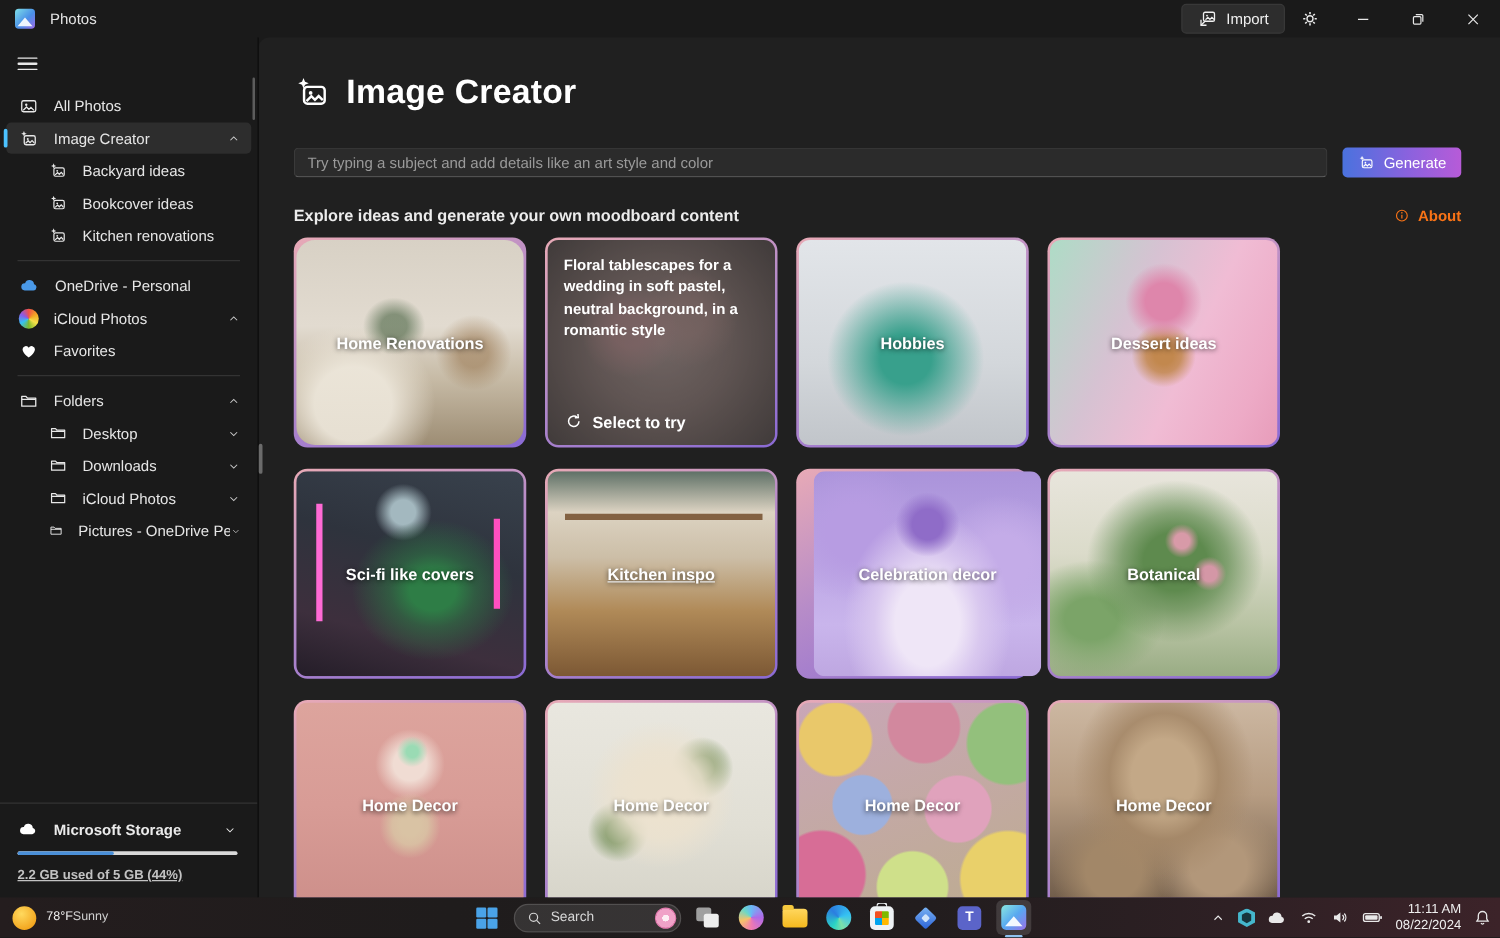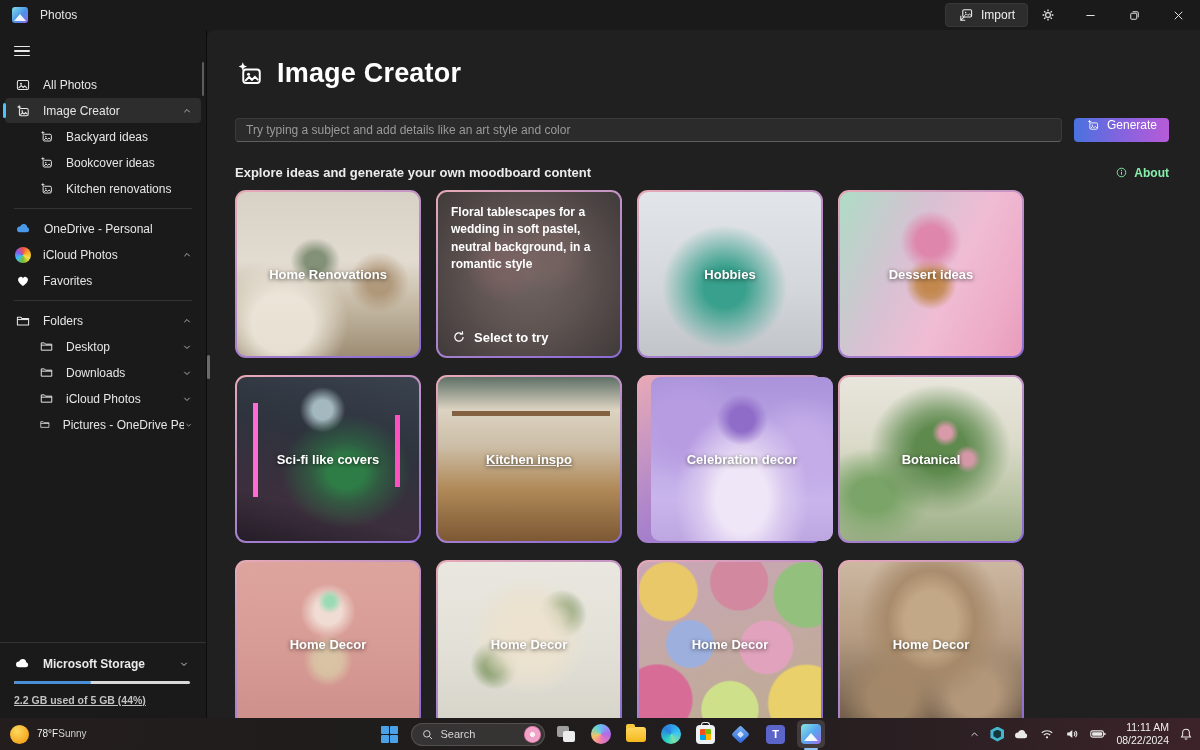--- a/index.html
+++ b/index.html
@@ -51,41 +51,41 @@
   .divider-grip { position:absolute; left:1px; top:325px; width:3px; height:24px; border-radius:2px; background:#6b6b6b; }
 
   
   .main { flex:1; background:#202020; border-top-left-radius:8px; padding:28px 31px 0 28px; overflow:hidden; }
   .main-title { display:flex; align-items:center; gap:12px; }
   .main-title h1 { font-size:27px; font-weight:600; color:#fff; letter-spacing:.2px; }
   .prompt-row { display:flex; align-items:center; gap:12px; margin-top:29px; }
   .prompt-input { flex:1; height:24px; background:#2b2b2b; border:1px solid #3a3a3a; border-bottom-color:#5f5f5f;
     border-radius:4px; color:#e8e8e8; font-size:12px; padding:0 10px; font-family:"Liberation Sans",sans-serif; }
   .prompt-input::placeholder { color:#9a9a9a; }
-  .btn-generate { display:flex; gap:7px; height:24px; padding:0 12px; border:none; border-radius:4px;
+  .btn-generate { display:flex; align-items:center; gap:7px; height:24px; padding:0 12px; border:none; border-radius:4px;
     background:linear-gradient(90deg,#4a72de 0%,#8a62de 55%,#b75bd8 100%); color:#fff; font-size:12px;
     font-family:"Liberation Sans",sans-serif; cursor:default; }
   .section-row { display:flex; align-items:center; justify-content:space-between; margin-top:23px; }
   .section-row h2 { font-size:13px; font-weight:700; color:#ececec; }
-  .about { display:flex; align-items:center; gap:6px; font-size:12px; font-weight:700; color:#86efac; }
+  .about { display:flex; align-items:center; gap:6px; font-size:12px; font-weight:700; color:#f97316; }
 
   
   .grid { margin-top:10px; display:grid; grid-template-columns:repeat(4,186px); column-gap:15px; row-gap:17px; }
   .card { width:186px; height:168px; border-radius:11px; padding:2px;
     background:linear-gradient(155deg,#e8aab6 0%,#b78cc8 45%,#8a6ad4 100%); cursor:default; }
   .card-img { width:100%; height:100%; border-radius:9px; position:relative; overflow:hidden;
     display:flex; align-items:center; justify-content:center; }
   .card-title { position:relative; z-index:2; color:#fff; font-size:13px; font-weight:700;
     text-shadow:0 1px 4px rgba(0,0,0,.65); text-align:center; }
 
   .bg-renovations { background:
     radial-gradient(circle at 78% 55%, rgba(150,115,75,.55) 0 7%, transparent 18%),
     radial-gradient(ellipse at 43% 42%, rgba(55,85,50,.55) 0 7%, transparent 17%),
     radial-gradient(ellipse at 25% 80%, rgba(238,232,220,.9) 0 16%, transparent 34%),
-    linear-gradient(180deg,#d8d1c5 0%,#e2dbd0 42%,#c6baa5 68%,#9d8d74 100%); }
+    linear-gradient(180deg,#d8d1c5 0%,#e2dbd0 42%,#c6baa5 68%,#9d8d74 100%); border-radius: 15px; }
   .bg-floral { background:
     radial-gradient(circle at 36% 44%, rgba(215,160,162,.55) 0 9%, transparent 26%),
     radial-gradient(circle at 62% 38%, rgba(208,165,160,.45) 0 9%, transparent 26%),
     radial-gradient(circle at 50% 50%, #b2a09b 0%, #95847f 45%, #776b67 75%, #5f5755 100%); }
   .floral-overlay { position:absolute; inset:0; background:rgba(22,18,22,.42); z-index:1; }
   .floral-prompt { position:absolute; z-index:2; top:12px; left:13px; right:13px; color:#fff;
     font-size:12px; font-weight:700; line-height:1.45; }
   .floral-cta { position:absolute; z-index:2; left:13px; bottom:11px; display:flex; align-items:center; gap:7px;
     color:#fff; font-size:13px; font-weight:700; }
   .bg-hobbies { background:

